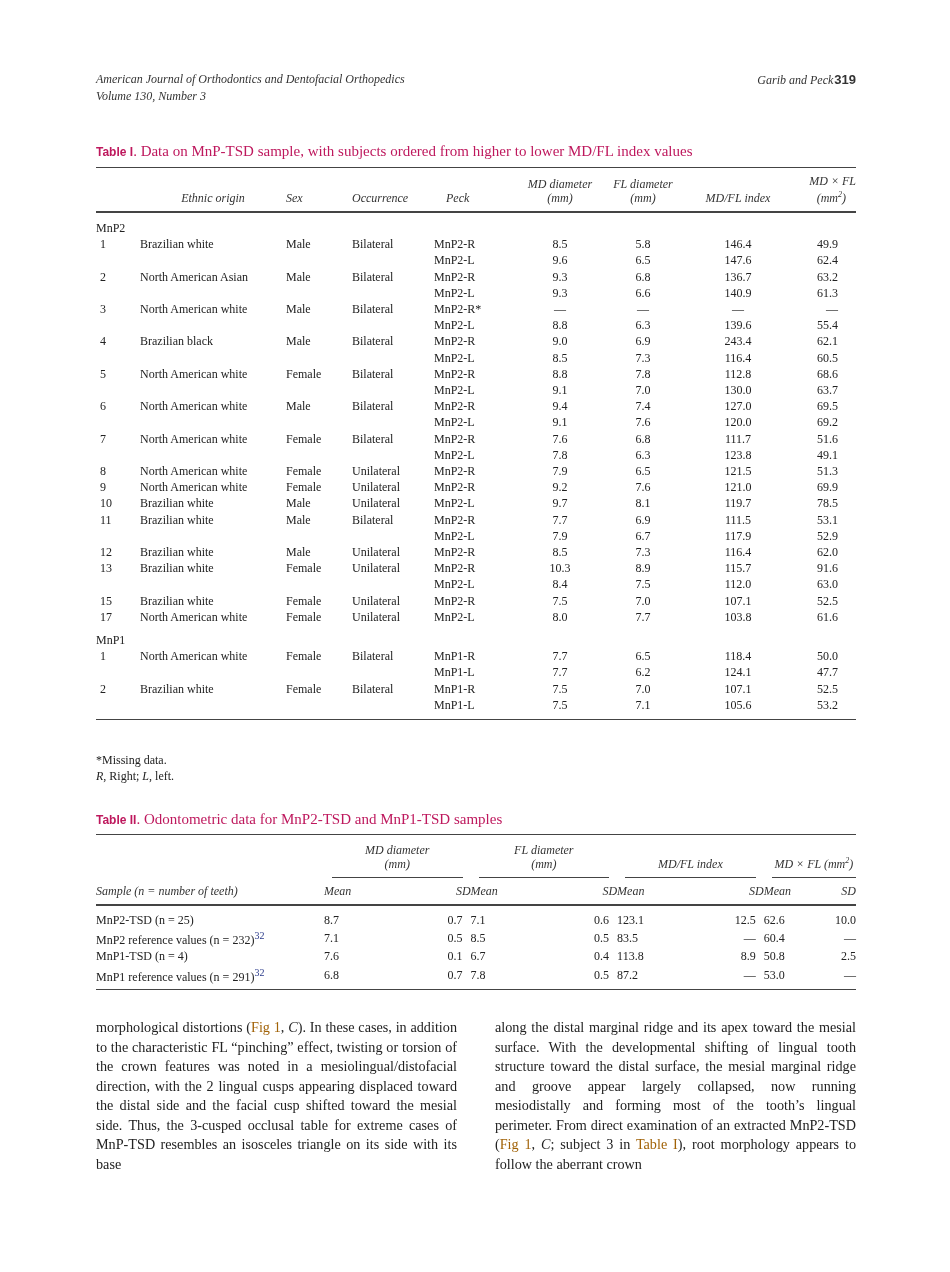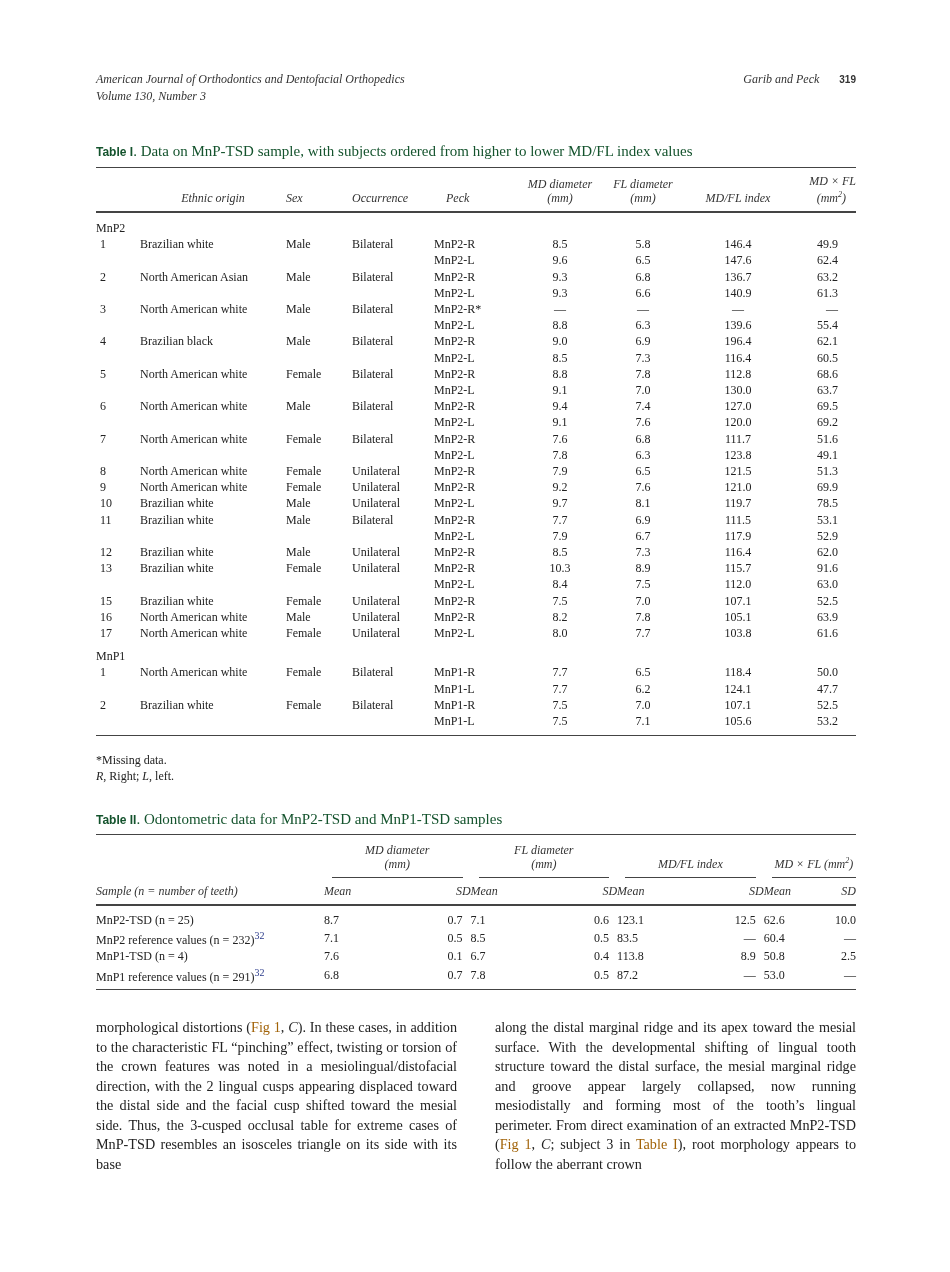--- a/index.html
+++ b/index.html
@@ -1,22 +1,22 @@
 <!DOCTYPE html>
 <html><head>
 <meta charset="utf-8">
 <style>
   html, body { margin: 0; padding: 0; background: #ffffff; }
   body { width: 950px; height: 1272px; position: relative; overflow: hidden;
          font-family: "Liberation Serif", "DejaVu Serif", serif; color: #222; }
   .running-header { position: absolute; top: 71px; left: 96px; width: 760px; font-size: 12px; line-height: 17px; font-style: italic; color: #333; }
   .rh-left { position: absolute; left: 0; top: 0; }
   .rh-right { position: absolute; right: 0; top: 0; }
-  .rh-right .pg { font-style: normal; font-weight: bold; font-family: "Liberation Sans", sans-serif; font-size: 10px; margin-left: 20px; }
-  .caption { position: absolute; left: 96px; font-size: 15px; color: #14532d; }
+  .rh-right .pg { font-style: normal; font-weight: bold; font-family: "Liberation Sans", sans-serif; font-size: 13px; margin-left: 1px; }
+  .caption { position: absolute; left: 96px; font-size: 15px; color: #be185d; }
   .caption .lbl { font-family: "Liberation Sans", sans-serif; font-weight: bold; font-size: 12px; }
   table { border-collapse: collapse; }
   .t1 { position: absolute; left: 96px; top: 167px; width: 760px; font-size: 12px; }
   .t1 th { font-weight: normal; font-style: italic; font-size: 12px; line-height: 14px; padding: 6px 0 6px 0; vertical-align: bottom; color: #333; }
   .t1 thead tr { border-top: 1px solid #444; border-bottom: 2px solid #444; }
   .t1 td { line-height: 16.2px; padding: 0; vertical-align: top; white-space: nowrap; }
   .t1 .c-num { width: 40px; padding-left: 4px; }
   .t1 .c-eth { width: 146px; }
   .t1 .c-sex { width: 66px; }
   .t1 .c-occ { width: 82px; }
@@ -149,21 +149,21 @@
         <td class="c-area">55.4</td>
       </tr>
       <tr>
         <td class="c-num">4</td>
         <td class="c-eth">Brazilian black</td>
         <td class="c-sex">Male</td>
         <td class="c-occ">Bilateral</td>
         <td class="c-tooth">MnP2-R</td>
         <td class="c-md">9.0</td>
         <td class="c-fl">6.9</td>
-        <td class="c-idx">196.4</td>
+        <td class="c-idx">243.4</td>
         <td class="c-area">62.1</td>
       </tr>
       <tr>
         <td class="c-num"></td>
         <td class="c-eth"></td>
         <td class="c-sex"></td>
         <td class="c-occ"></td>
         <td class="c-tooth">MnP2-L</td>
         <td class="c-md">8.5</td>
         <td class="c-fl">7.3</td>
@@ -327,31 +327,20 @@
       <tr>
         <td class="c-num">15</td>
         <td class="c-eth">Brazilian white</td>
         <td class="c-sex">Female</td>
         <td class="c-occ">Unilateral</td>
         <td class="c-tooth">MnP2-R</td>
         <td class="c-md">7.5</td>
         <td class="c-fl">7.0</td>
         <td class="c-idx">107.1</td>
         <td class="c-area">52.5</td>
-      </tr>
-      <tr>
-        <td class="c-num">16</td>
-        <td class="c-eth">North American white</td>
-        <td class="c-sex">Male</td>
-        <td class="c-occ">Unilateral</td>
-        <td class="c-tooth">MnP2-R</td>
-        <td class="c-md">8.2</td>
-        <td class="c-fl">7.8</td>
-        <td class="c-idx">105.1</td>
-        <td class="c-area">63.9</td>
       </tr>
       <tr>
         <td class="c-num">17</td>
         <td class="c-eth">North American white</td>
         <td class="c-sex">Female</td>
         <td class="c-occ">Unilateral</td>
         <td class="c-tooth">MnP2-L</td>
         <td class="c-md">8.0</td>
         <td class="c-fl">7.7</td>
         <td class="c-idx">103.8</td>

